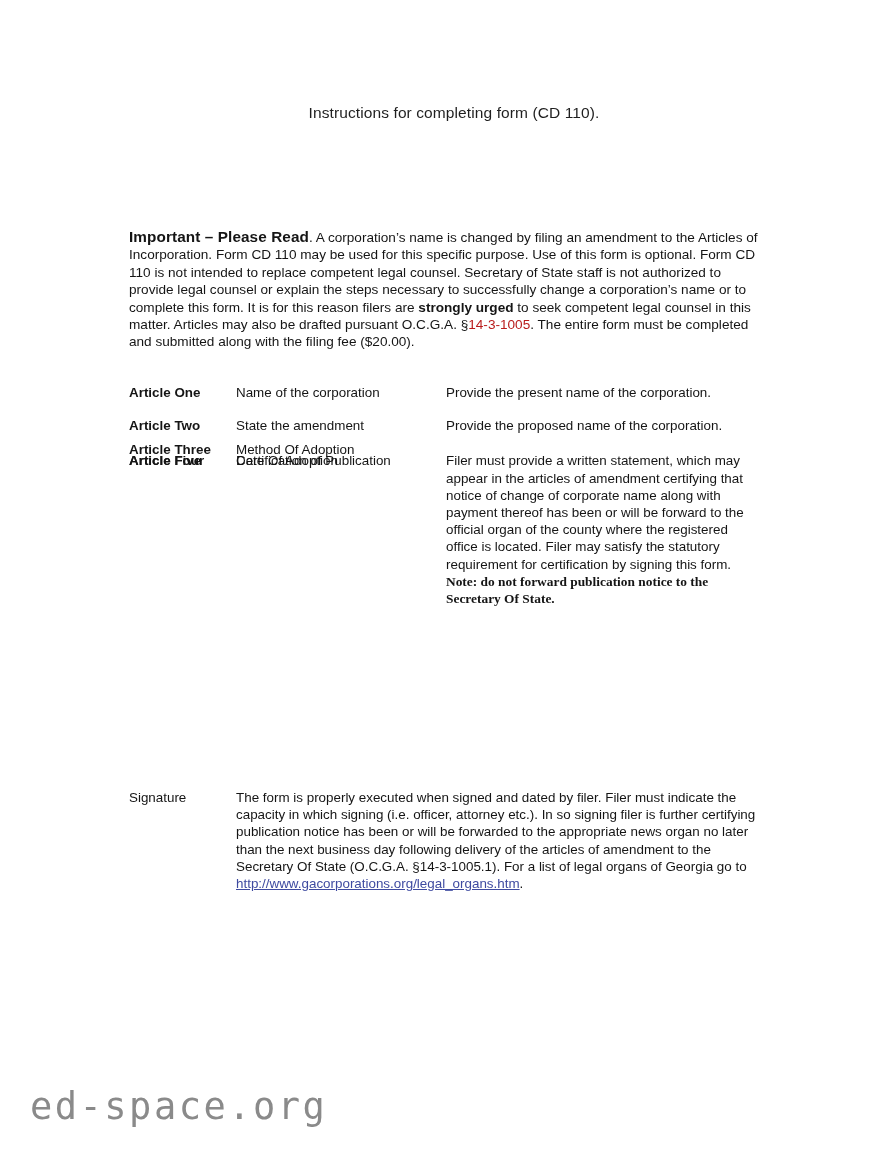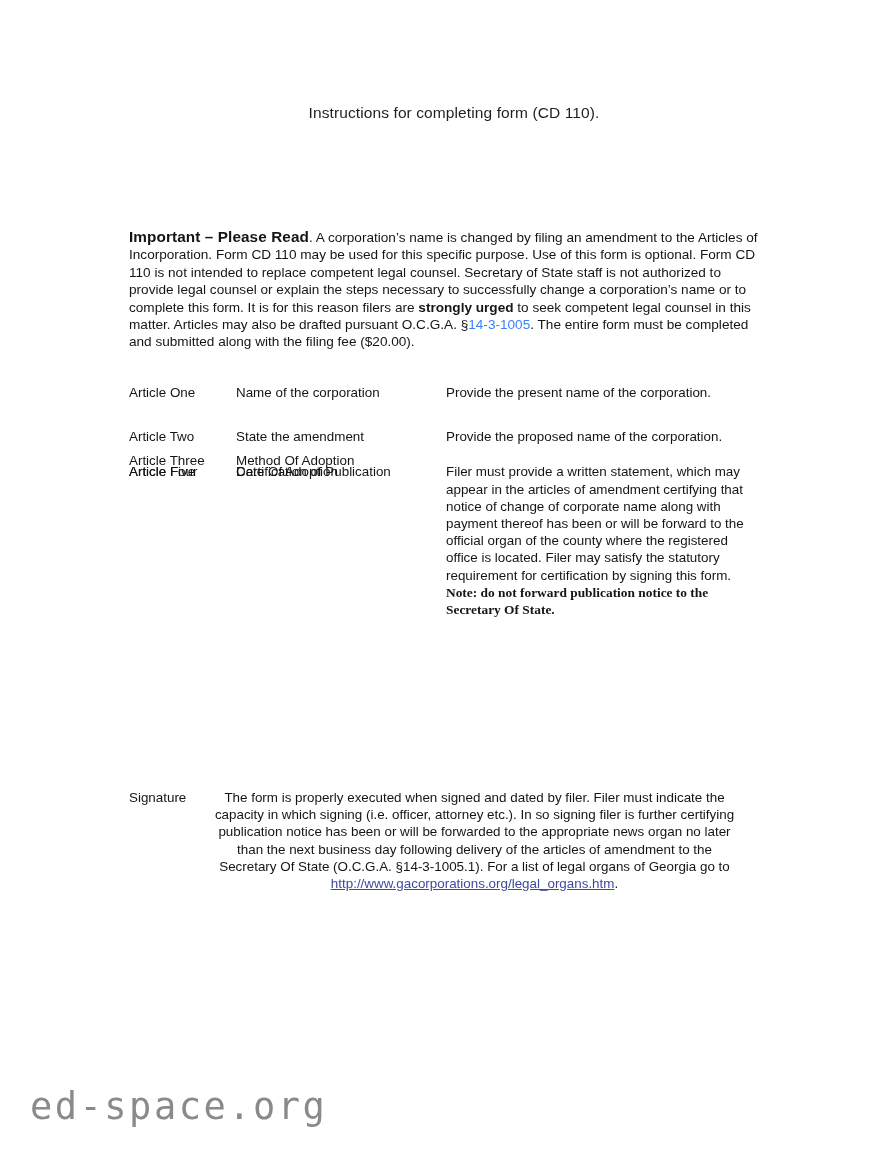--- a/index.html
+++ b/index.html
@@ -47,21 +47,21 @@
     text-align: left;
     color: #151515;
   }
   .important-block b { font-weight: bold; }
   .lead-label {
     font-weight: bold;
     font-size: 15.3px;
     letter-spacing: 0.1px;
   }
   .statute-link {
-    color: #3b82f6;
+    color: #b91c1c;
     text-decoration: none;
   }
 
   
   .rows {
     position: absolute;
     left: 129px;
     top: 384px;
     width: 630px;
   }
@@ -70,20 +70,21 @@
     display: block;
     font-size: 13.4px;
     line-height: 17.2px;
     color: #151515;
   }
   .row .c1 {
     position: absolute;
     left: 0;
     top: 0;
     width: 104px;
+    font-weight: bold;
   }
   .row .c2 {
     position: absolute;
     left: 107px;
     top: 0;
     width: 208px;
   }
   .row .c3 {
     position: relative;
     margin-left: 317px;
@@ -101,23 +102,22 @@
     line-height: 17.2px;
     color: #151515;
   }
   .sig-row .c1 {
     position: absolute;
     left: 0;
     top: 0;
     width: 104px;
   }
   .sig-row .body {
-    margin-left: 84px;
+    margin-left: 107px;
     width: 523px;
-    text-align: center;
   }
   .url-link {
     color: #3e4aa0;
     text-decoration: underline;
   }
 
   
   .watermark {
     position: absolute;
     left: 30px;
@@ -141,21 +141,21 @@
   </div>
 
   <div class="rows">
 
     <div class="row" style="margin-top:0px;">
       <span class="c1">Article One</span>
       <span class="c2">Name of the corporation</span>
       <div class="c3"><span>Provide the present name of the corporation.</span><b></b></div>
     </div>
 
-    <div class="row" style="margin-top:27px;">
+    <div class="row" style="margin-top:16px;">
       <span class="c1">Article Two</span>
       <span class="c2">State the amendment</span>
       <div class="c3"><span>Provide the proposed name of the corporation.</span><b></b></div>
     </div>
 
     <div class="row" style="margin-top:7px;">
       <span class="c1">Article Three</span>
       <span class="c2">Method Of Adoption</span>
     </div>
 

